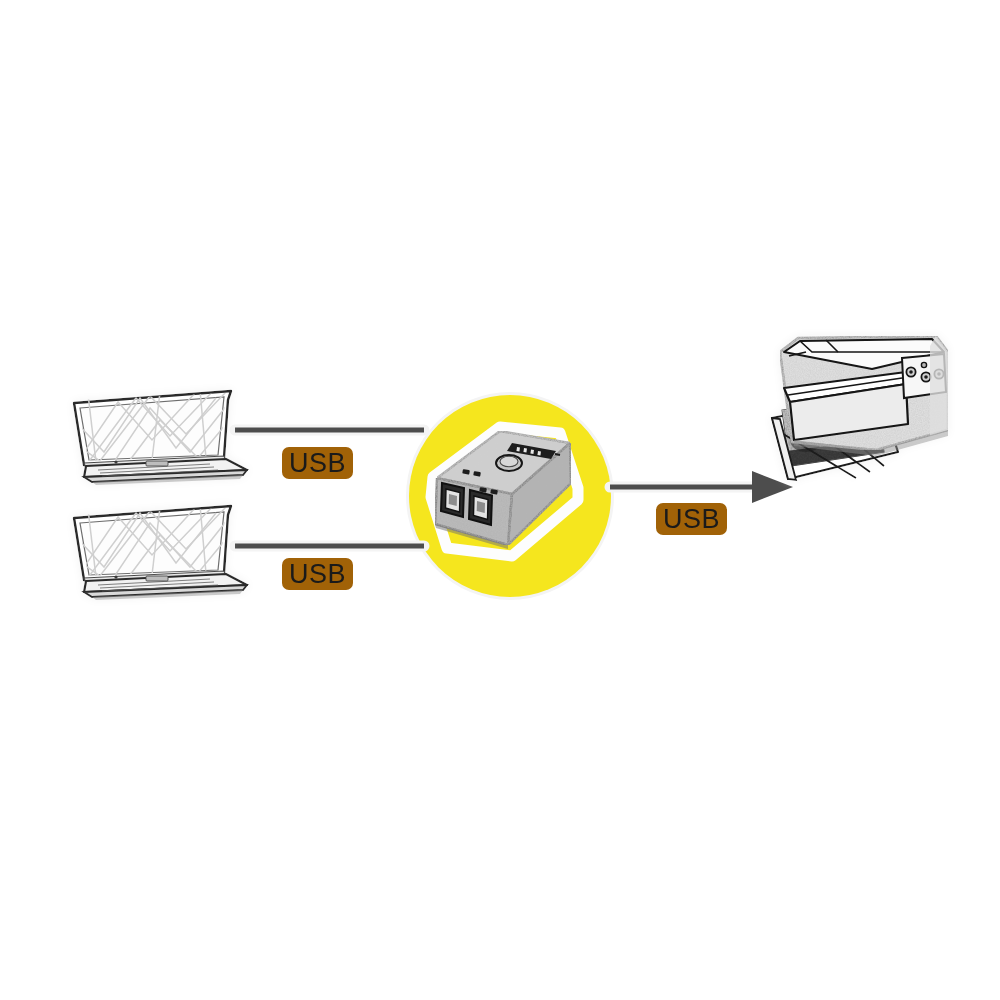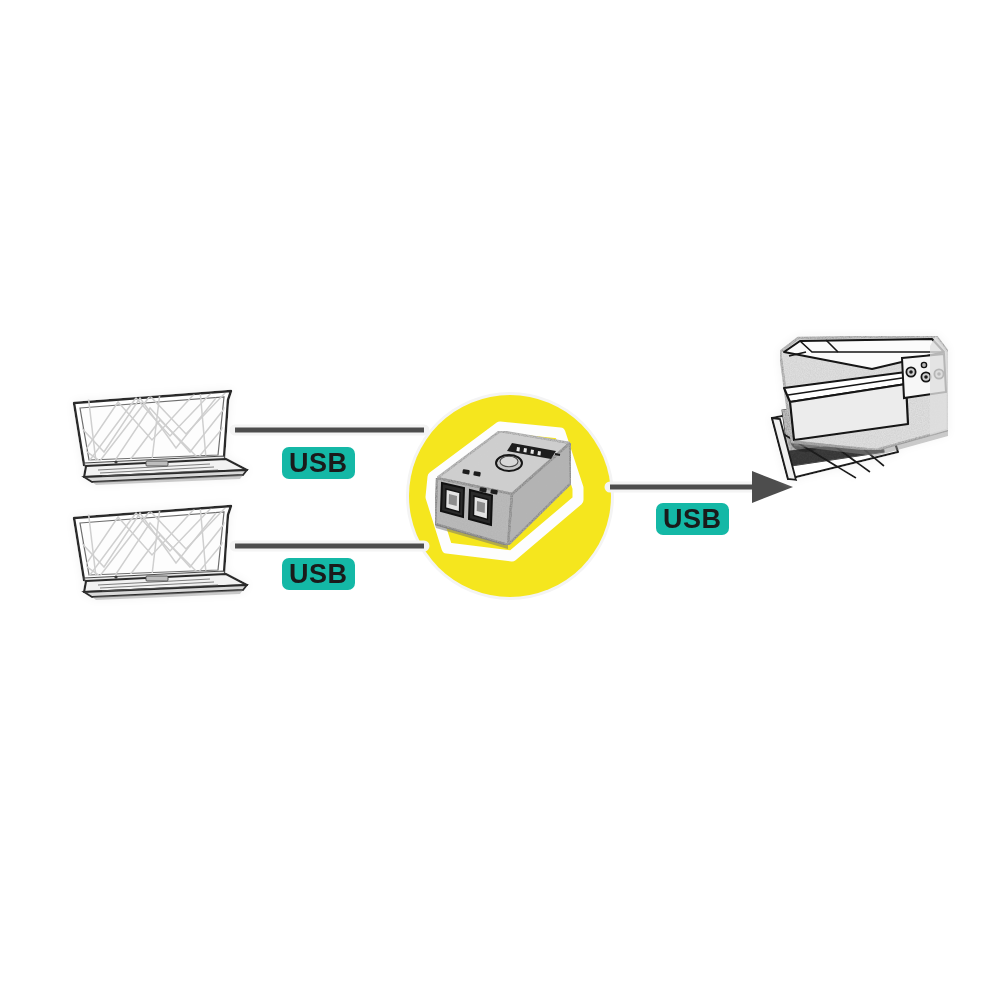--- a/index.html
+++ b/index.html
@@ -17,25 +17,25 @@
   #canvas {
     position: absolute;
     left: 0;
     top: 0;
     width: 1000px;
     height: 1000px;
   }
   .usb-label {
     position: absolute;
     font-family: "Liberation Sans", sans-serif;
-    font-weight: bold;
+    font-weight: normal;
     font-size: 27px;
     letter-spacing: 0.5px;
     color: #1a1a1a;
-    background: #14b8a6;
+    background: #a16207;
     padding: 2px 7px;
     border-radius: 7px;
     line-height: 1.05;
     white-space: nowrap;
   }
   #usb-label-top    { left: 282px; top: 447px; }
   #usb-label-bottom { left: 282px; top: 558px; }
   #usb-label-right  { left: 656px; top: 503px; }
 </style>
 </head>

